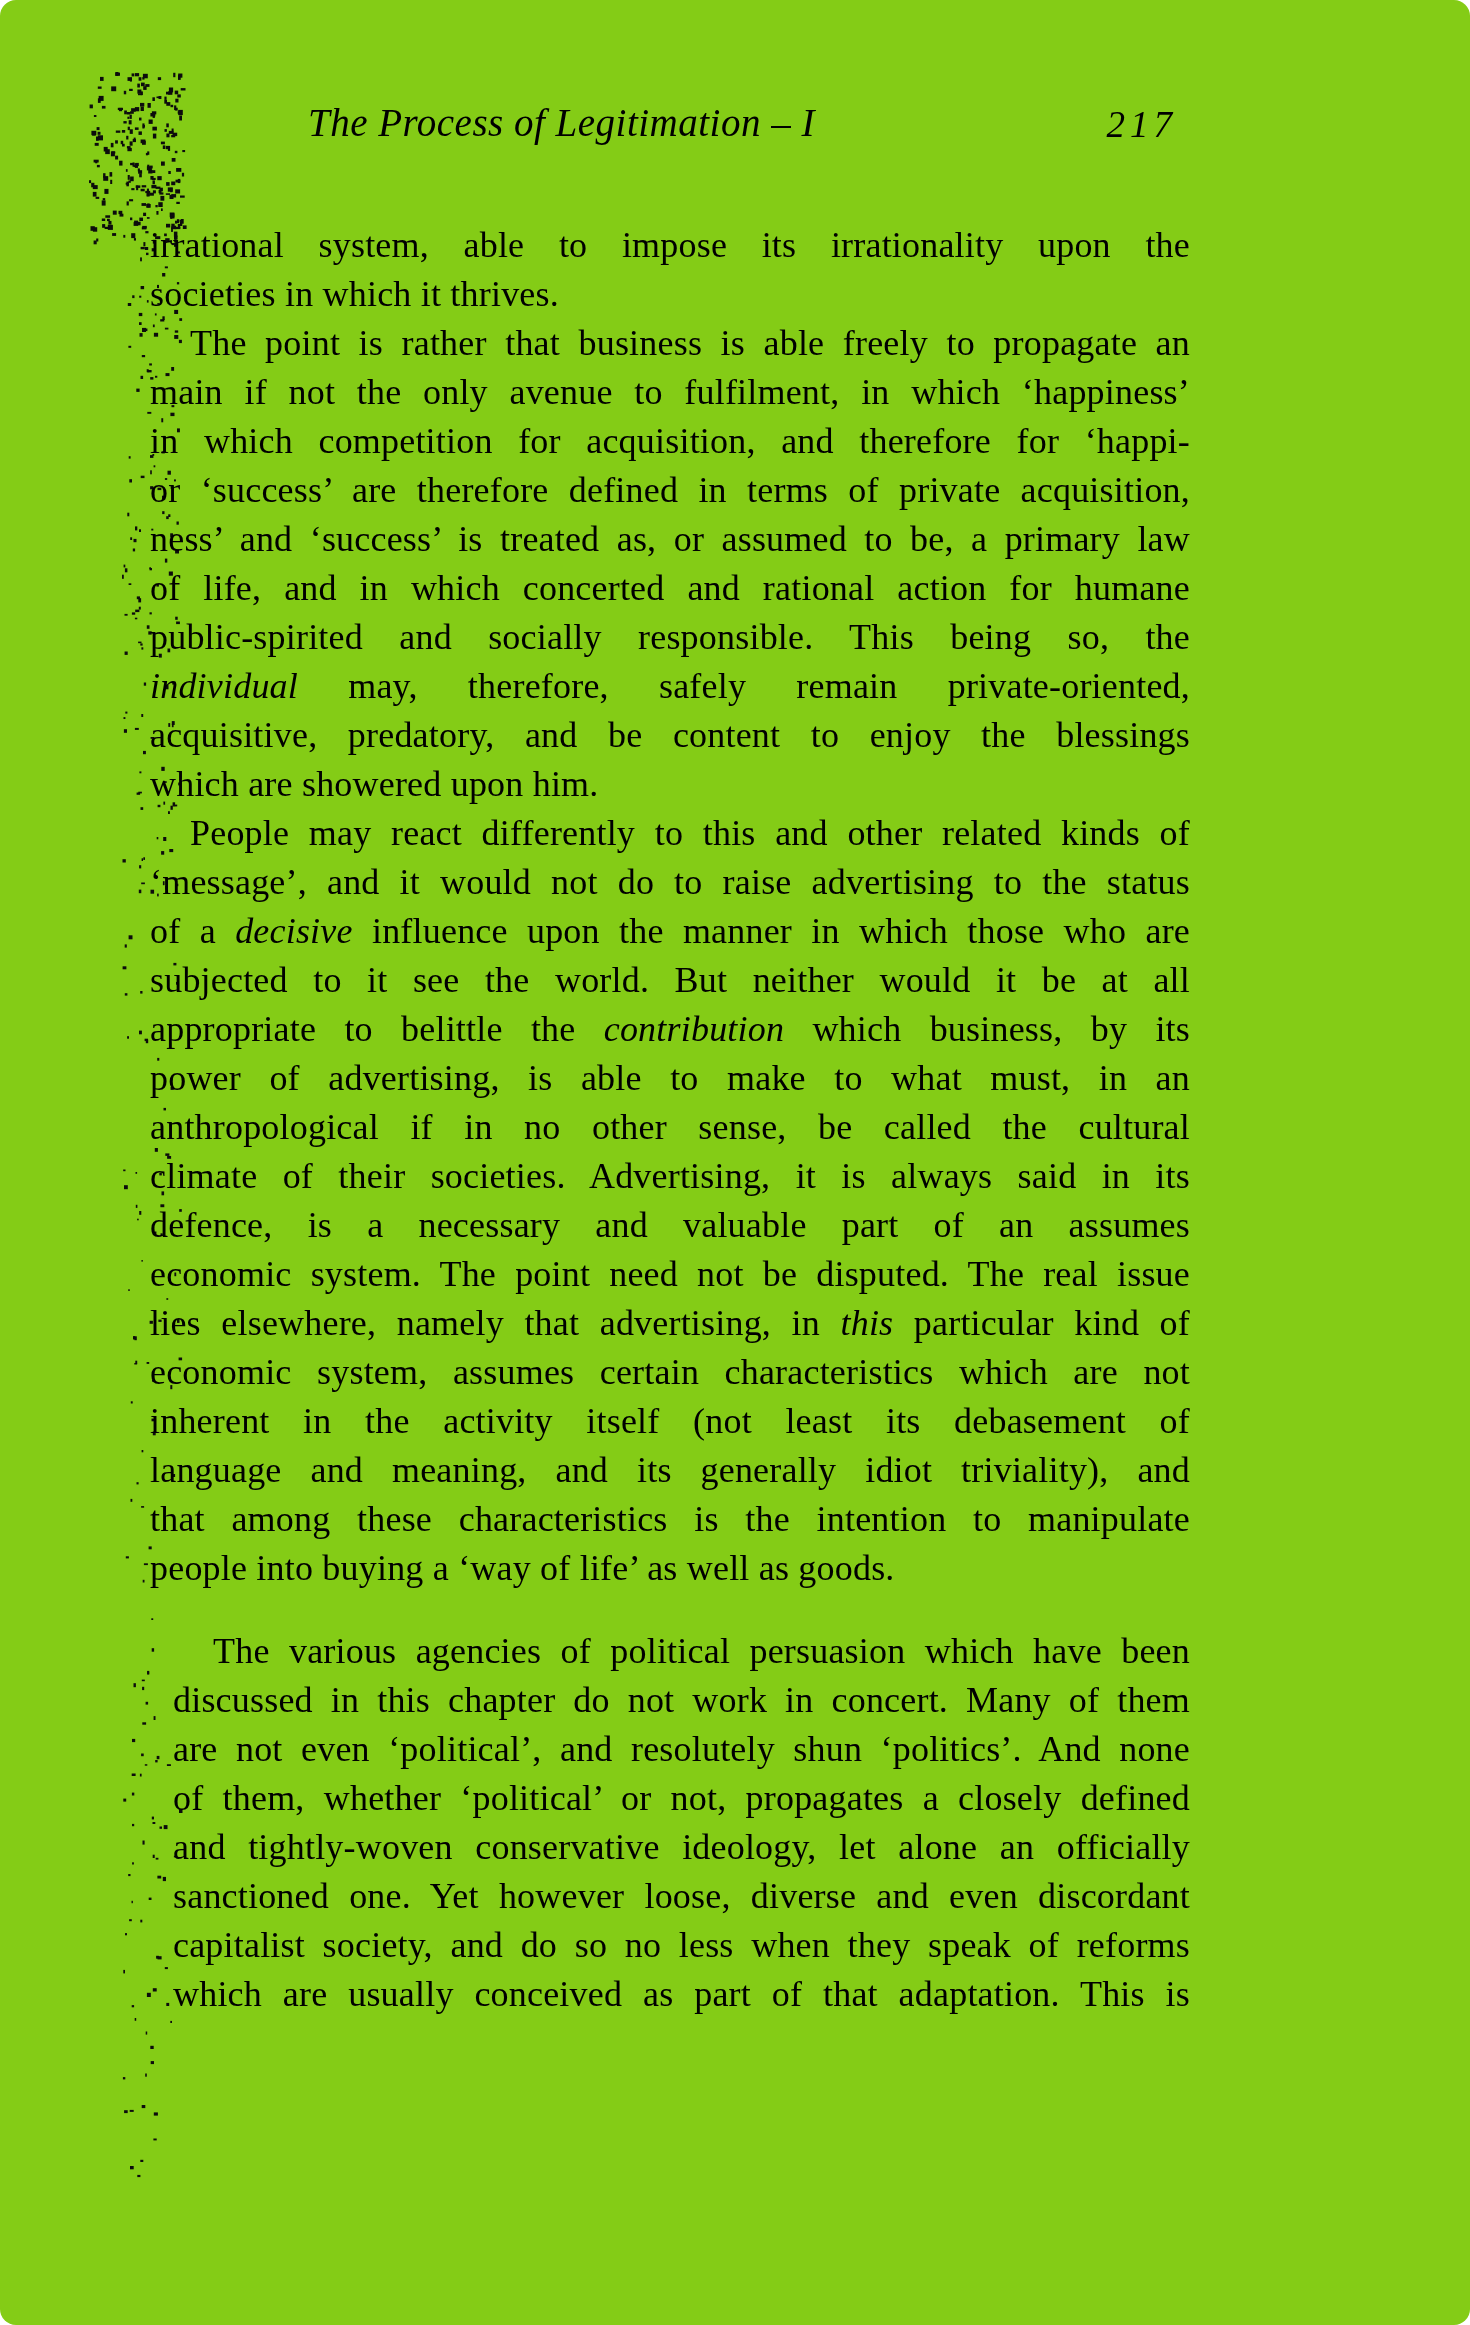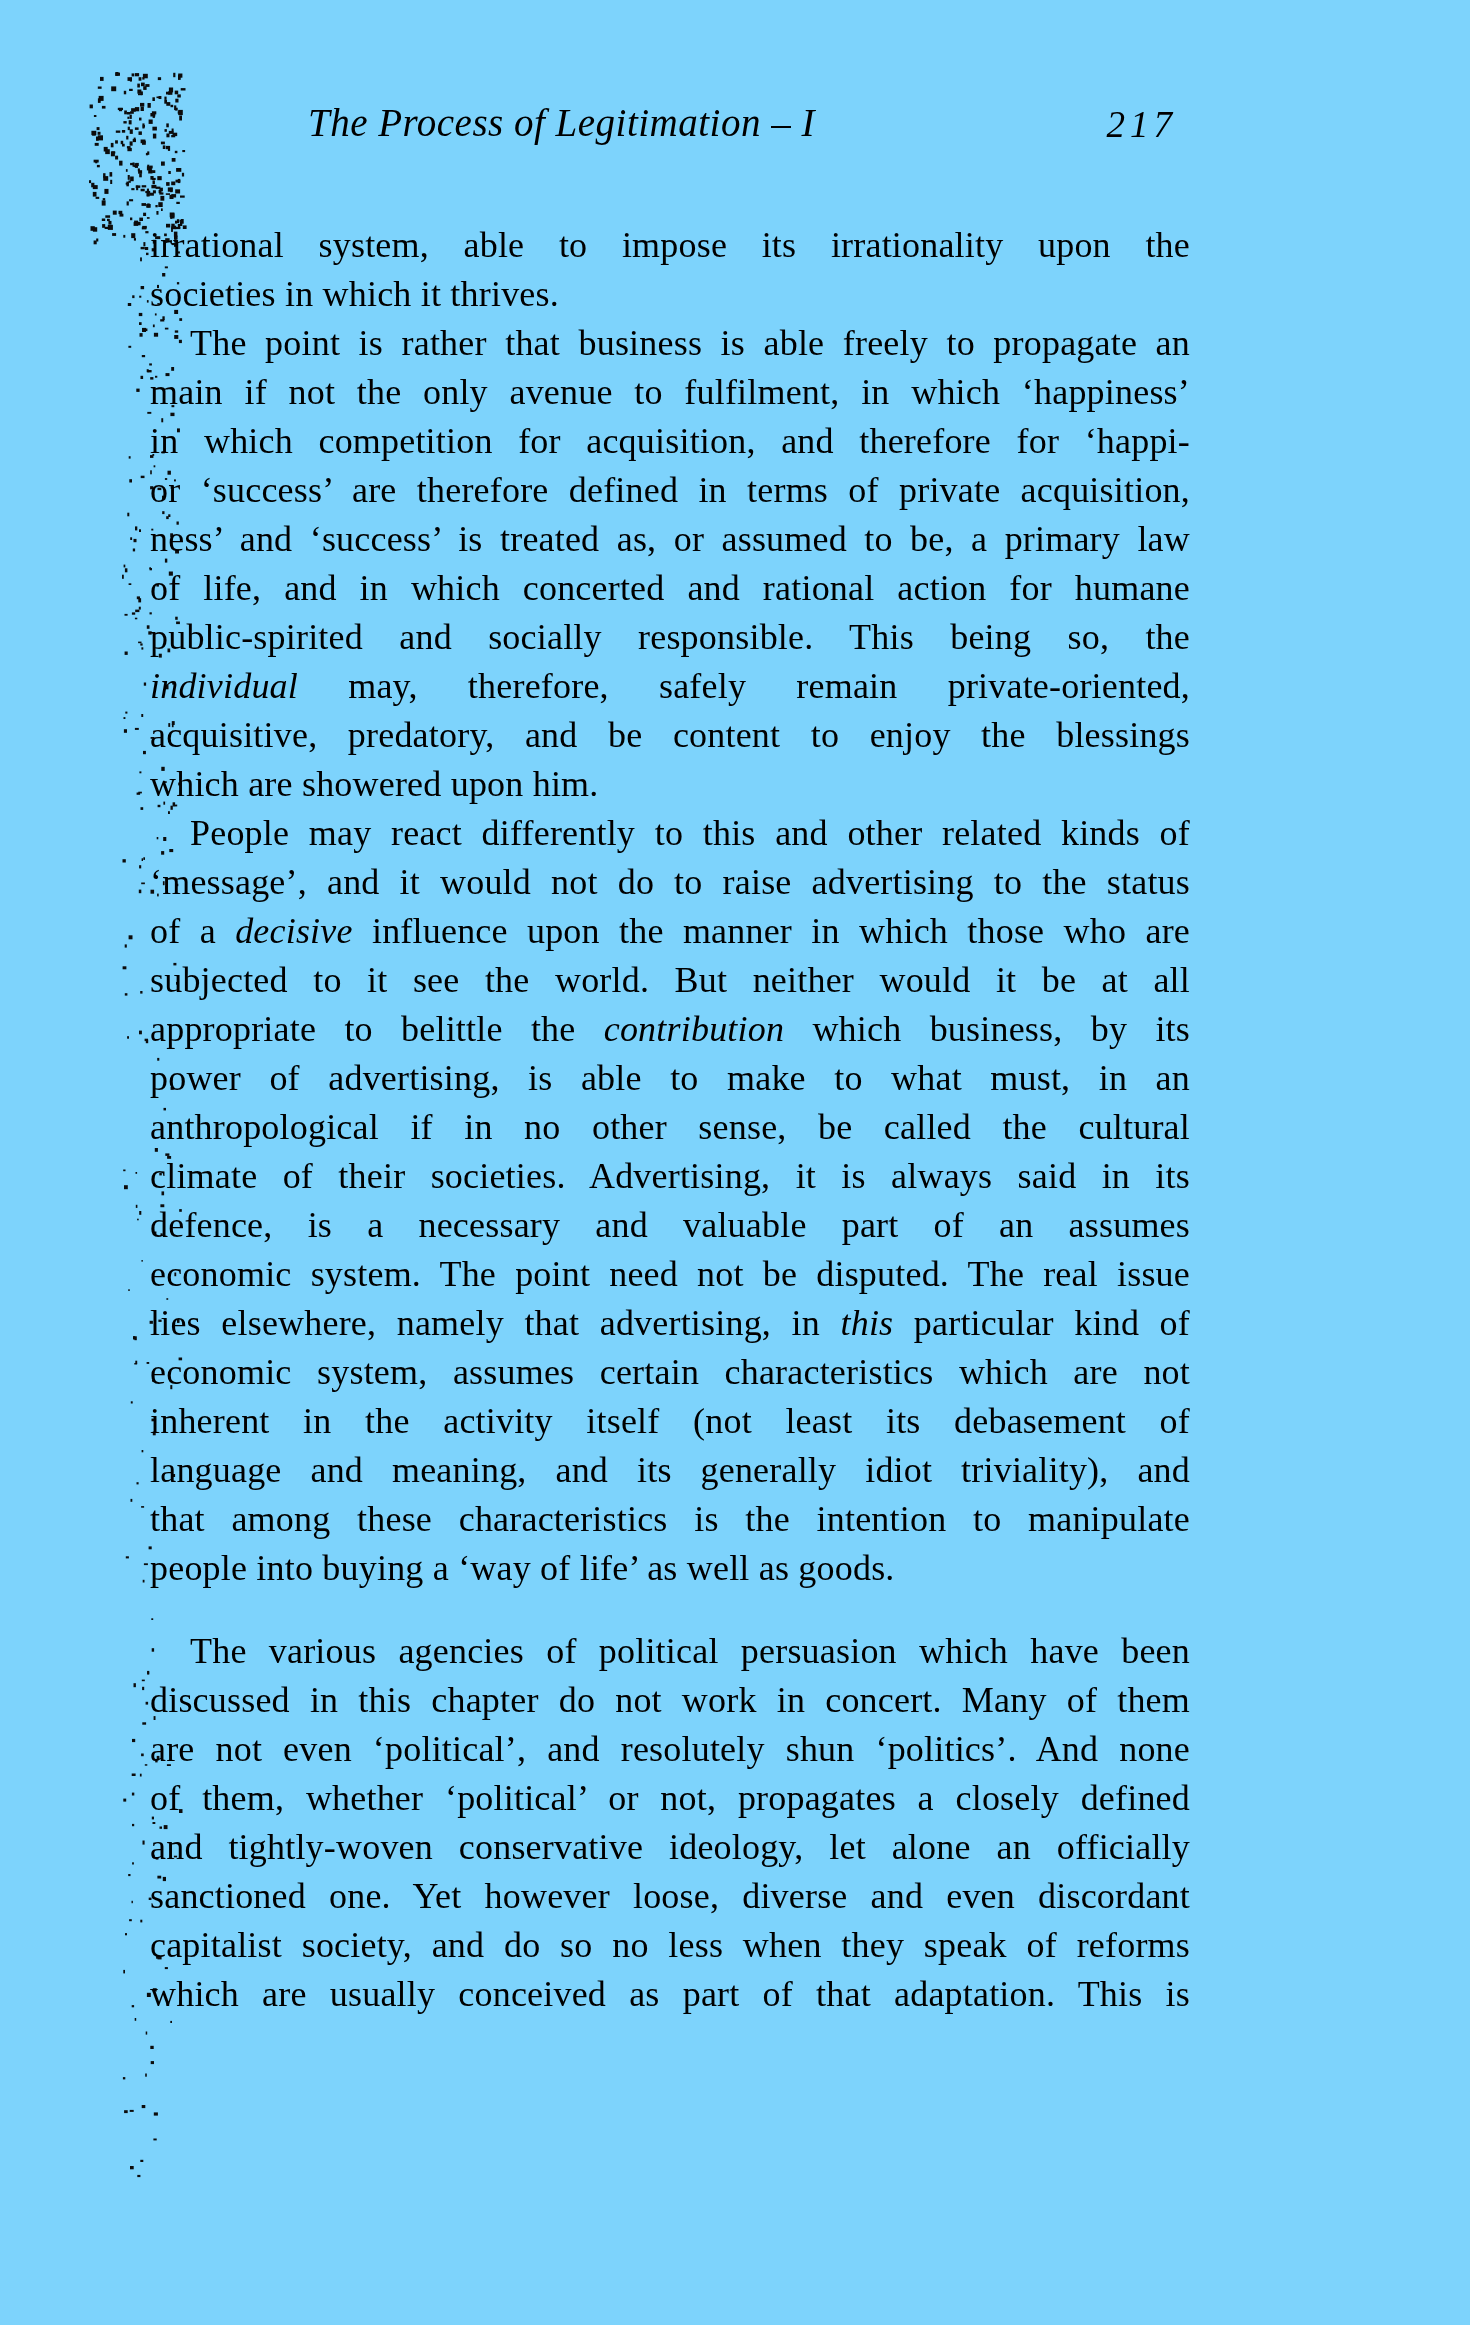--- a/index.html
+++ b/index.html
@@ -1,36 +1,37 @@
 <!DOCTYPE html>
 <html><head>
 <meta charset="utf-8">
 <style>
   html,body{margin:0;padding:0;background:#ffffff;}
   .page{
     position:relative;
     width:1470px;height:2325px;
-    background:#7dd3fc;
+    background:#84cc16;
     overflow:hidden;
     font-family:"Liberation Serif","DejaVu Serif",serif;
     color:#000;
+    border-radius:16px;
   }
   .noise-svg{position:absolute;left:0;top:0;pointer-events:none;}
   .header{position:absolute;left:150px;top:100px;width:1040px;height:60px;}
   .header-title{
     position:absolute;left:158px;top:0;
     font-style:italic;font-size:39px;letter-spacing:0.5px;white-space:nowrap;
   }
   .page-number{
     position:absolute;right:13px;top:3px;
     font-size:37px;letter-spacing:5px;font-style:italic;
   }
   .text-column{position:absolute;left:150px;top:221px;width:1040px;}
   .para{margin:0;padding:0;}
-  .para.space-before{margin-top:34px;}
+  .para.space-before{margin-top:34px;margin-left:23px;}
   .line{
     height:49px;line-height:49px;
     font-size:36px;letter-spacing:0.2px;
     text-align:justify;
     text-align-last:justify;
     white-space:normal;
     overflow:visible;
   }
   .line.endline{text-align-last:left;}
   .line.indent{text-indent:40px;}

